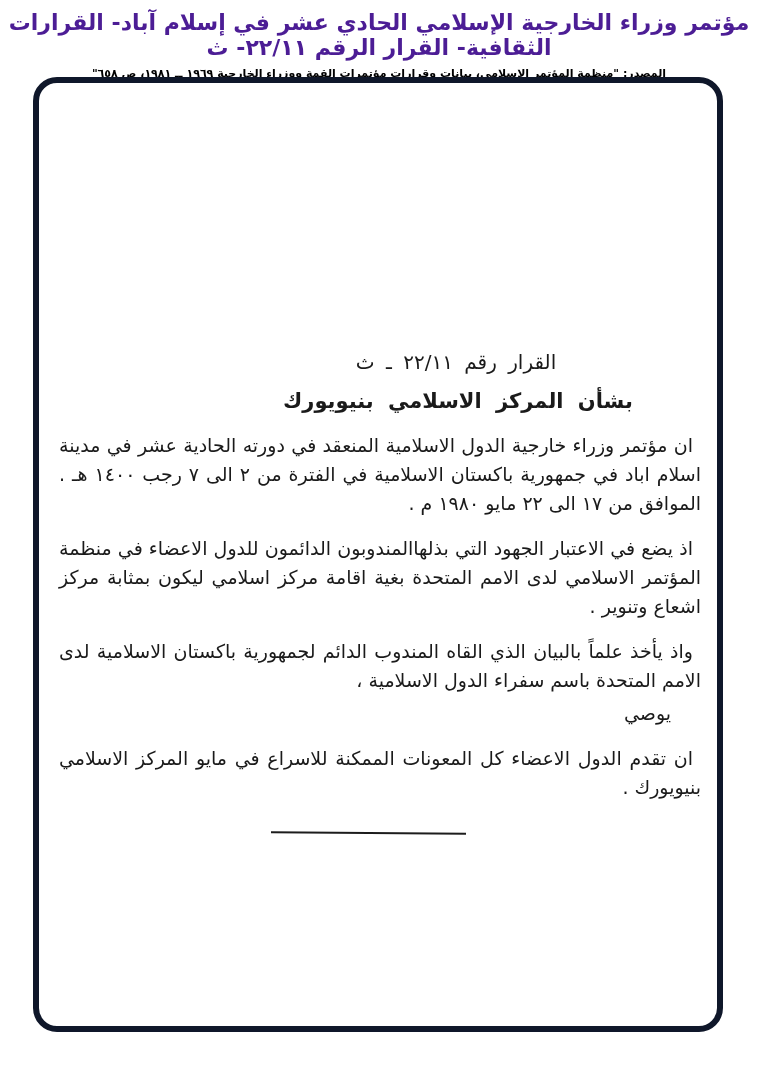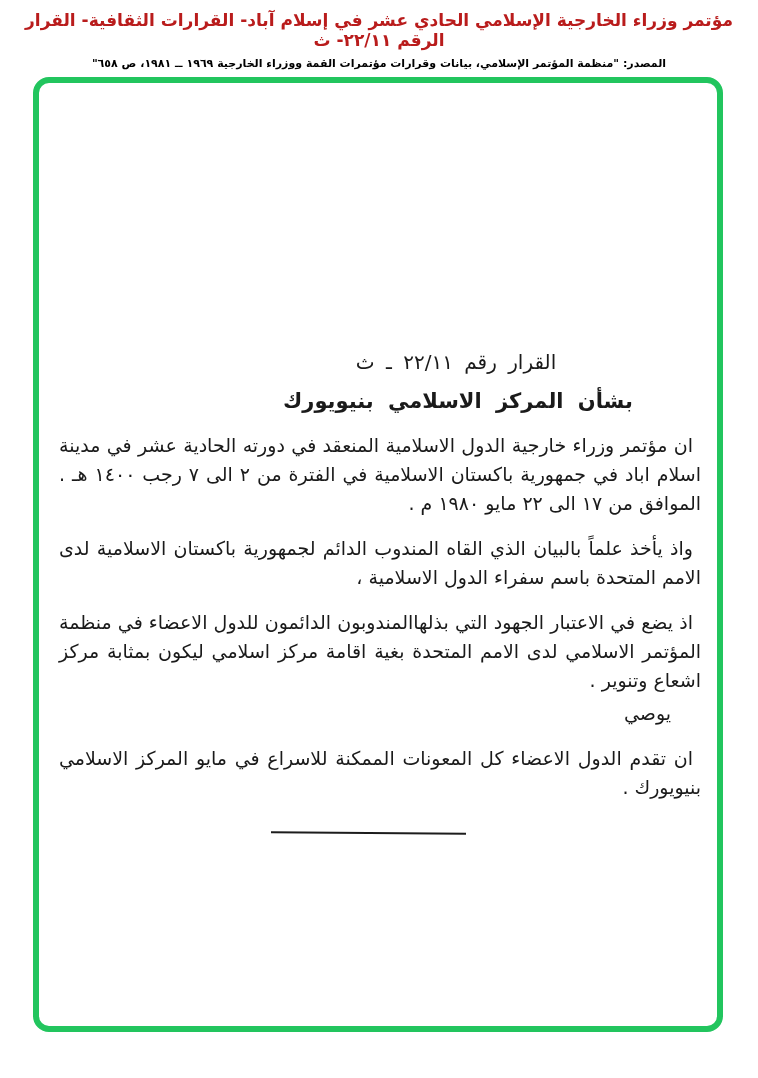--- a/index.html
+++ b/index.html
@@ -19,40 +19,40 @@
   
   .cite-header {
     position: absolute;
     top: 10px;
     left: 0;
     width: 100%;
     direction: rtl;
     text-align: center;
   }
   .cite-line1 {
-    font-size: 17px;
+    font-size: 22px;
     font-weight: bold;
     letter-spacing: 0;
-    color: #b91c1c;
+    color: #4c1d95;
   }
   .cite-line2 {
     margin-top: 7px;
     font-size: 11px;
     font-weight: bold;
     color: #000000;
   }
   
   .doc-frame {
     position: absolute;
     left: 33px;
     top: 77px;
     width: 678px;
     height: 943px;
-    border: 6px solid #22c55e;
-    border-radius: 16px;
+    border: 6px solid #0f172a;
+    border-radius: 24px;
     background: #ffffff;
   }
   .doc-content {
     direction: rtl;
     text-align: justify;
     padding: 266px 16px 0 20px;
     font-size: 19px;
     line-height: 29px;
   }
   .res-number {
@@ -106,23 +106,23 @@
 
   <div class="doc-frame">
     <div class="doc-content">
 
       <div class="res-number">القرار رقم ٢٢/١١ ـ ث</div>
 
       <div class="res-subject">بشأن المركز الاسلامي بنيويورك</div>
 
       <p class="first">ان مؤتمر وزراء خارجية الدول الاسلامية المنعقد في دورته الحادية عشر في مدينة اسلام اباد في جمهورية باكستان الاسلامية في الفترة من ٢ الى ٧ رجب ١٤٠٠ هـ . الموافق من ١٧ الى ٢٢ مايو ١٩٨٠ م .</p>
 
+      <p>اذ يضع في الاعتبار الجهود التي بذلهاالمندوبون الدائمون للدول الاعضاء في منظمة المؤتمر الاسلامي لدى الامم المتحدة بغية اقامة مركز اسلامي ليكون بمثابة مركز اشعاع وتنوير .</p>
+
       <p>واذ يأخذ علماً بالبيان الذي القاه المندوب الدائم لجمهورية باكستان الاسلامية لدى الامم المتحدة باسم سفراء الدول الاسلامية ،</p>
-
-      <p>اذ يضع في الاعتبار الجهود التي بذلهاالمندوبون الدائمون للدول الاعضاء في منظمة المؤتمر الاسلامي لدى الامم المتحدة بغية اقامة مركز اسلامي ليكون بمثابة مركز اشعاع وتنوير .</p>
 
       <div class="recommend-heading">يوصي</div>
 
       <p>ان تقدم الدول الاعضاء كل المعونات الممكنة للاسراع في مايو المركز الاسلامي بنيويورك .</p>
 
       <div class="end-rule"></div>
 
     </div>
   </div>
 

